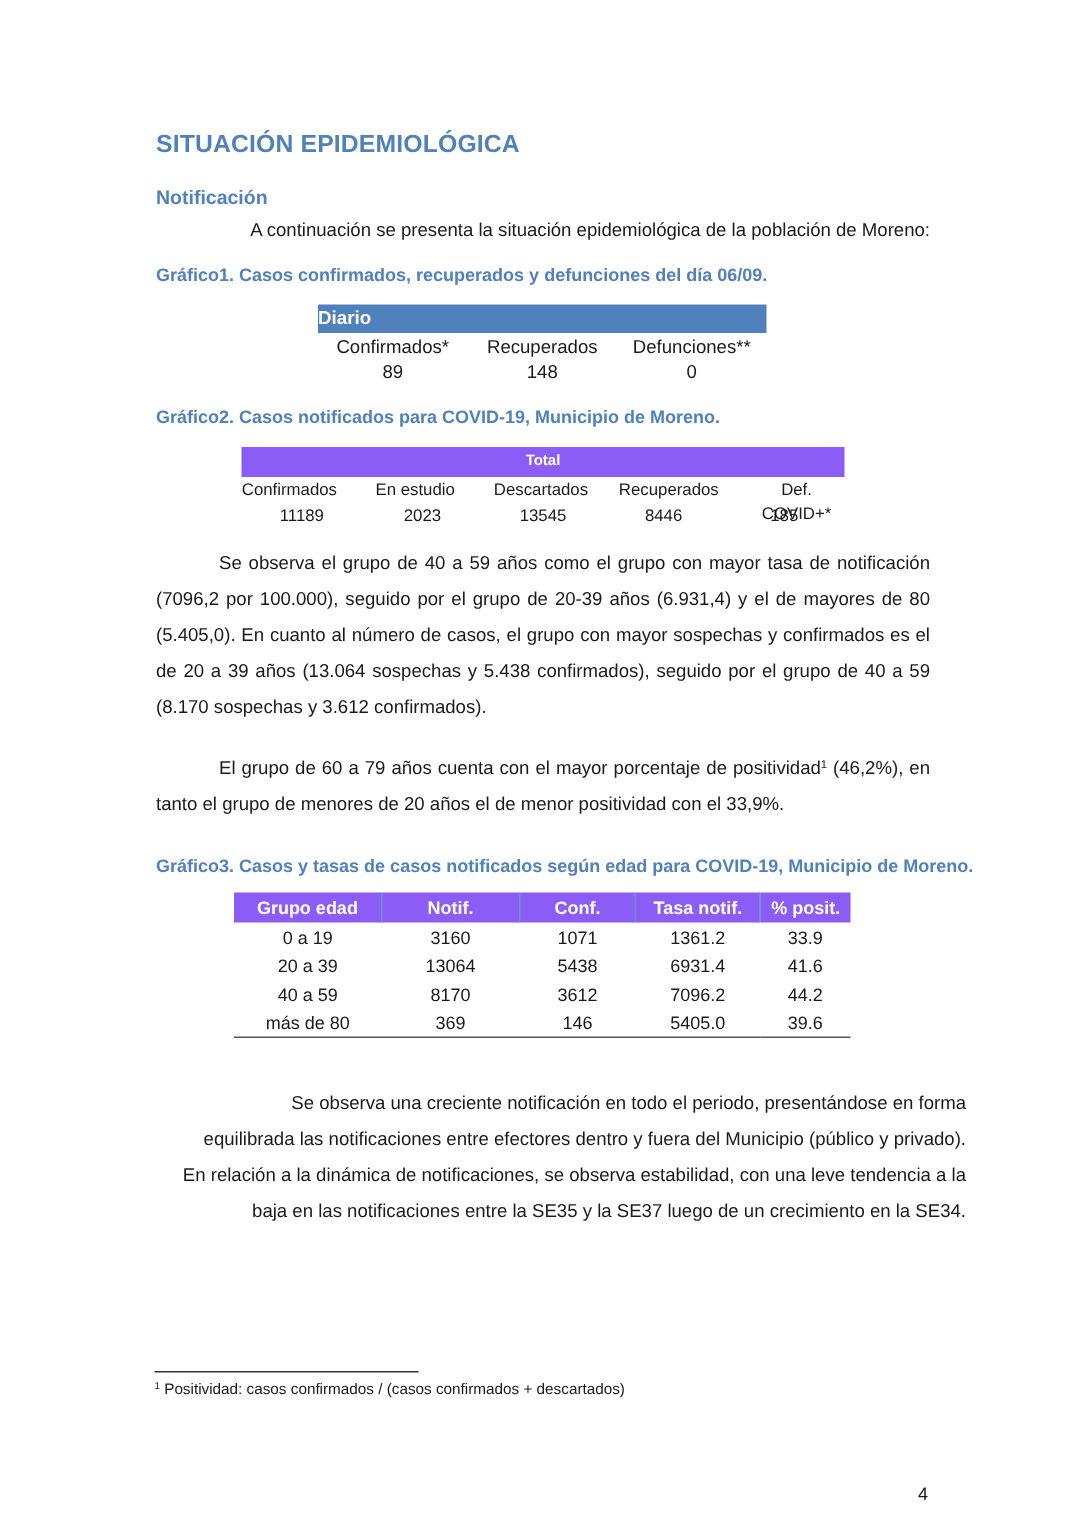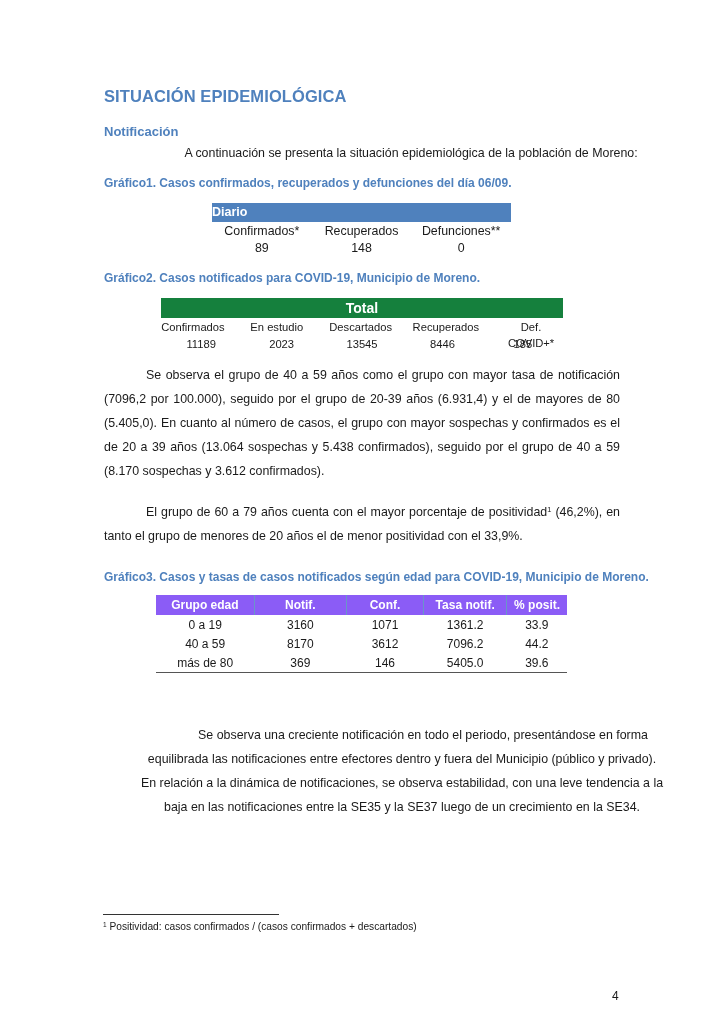--- a/index.html
+++ b/index.html
@@ -17,37 +17,37 @@
       left: 104px; top: 124px; font-size: 13px; font-weight: bold; color: #4f81bd;
     }
     .caption {
       left: 104px; font-size: 12px; font-weight: bold; color: #4f81bd; white-space: nowrap;
     }
     .para {
       left: 104px; width: 516px; font-size: 12.4px; line-height: 24px; color: #1a1a1a;
       text-align: justify;
     }
     .para .indent { display: inline-block; width: 42px; }
-    .para-left { text-align: center; margin-left: 28px; }
+    .para-left { text-align: right; }
     sup { font-size: 7.5px; vertical-align: 4px; line-height: 0; }
 
     
     .t1-head {
       left: 212px; top: 203px; width: 299px; height: 19px; background: #4f81bd;
       color: #ffffff; font-size: 12.5px; font-weight: bold; text-align: left; line-height: 19px;
     }
     .t1-row {
       left: 212px; width: 299px; display: flex; font-size: 12.4px; line-height: 16px;
     }
     .t1-row span { flex: 1; text-align: center; }
 
     
     .t2-head {
-      left: 161px; top: 298px; width: 402px; height: 20px; background: #15803d;
-      color: #ffffff; font-size: 14px; font-weight: bold; text-align: center; line-height: 20px;
+      left: 161px; top: 298px; width: 402px; height: 20px; background: #8b5cf6;
+      color: #ffffff; font-size: 10px; font-weight: bold; text-align: center; line-height: 20px;
     }
     .t2-row {
       left: 161px; width: 402px; display: flex; font-size: 11.2px; line-height: 16px;
     }
     .t2-row span { flex: 1; text-align: center; }
 
     
     .t3 {
       left: 156px; top: 595px; width: 411px; border-collapse: collapse;
       font-size: 12px; color: #1a1a1a;
@@ -125,20 +125,27 @@
   </thead>
   <tbody>
     <tr>
       <td>0 a 19</td>
       <td>3160</td>
       <td>1071</td>
       <td>1361.2</td>
       <td>33.9</td>
     </tr>
     <tr>
+      <td>20 a 39</td>
+      <td>13064</td>
+      <td>5438</td>
+      <td>6931.4</td>
+      <td>41.6</td>
+    </tr>
+    <tr>
       <td>40 a 59</td>
       <td>8170</td>
       <td>3612</td>
       <td>7096.2</td>
       <td>44.2</td>
     </tr>
     <tr>
       <td>más de 80</td>
       <td>369</td>
       <td>146</td>

